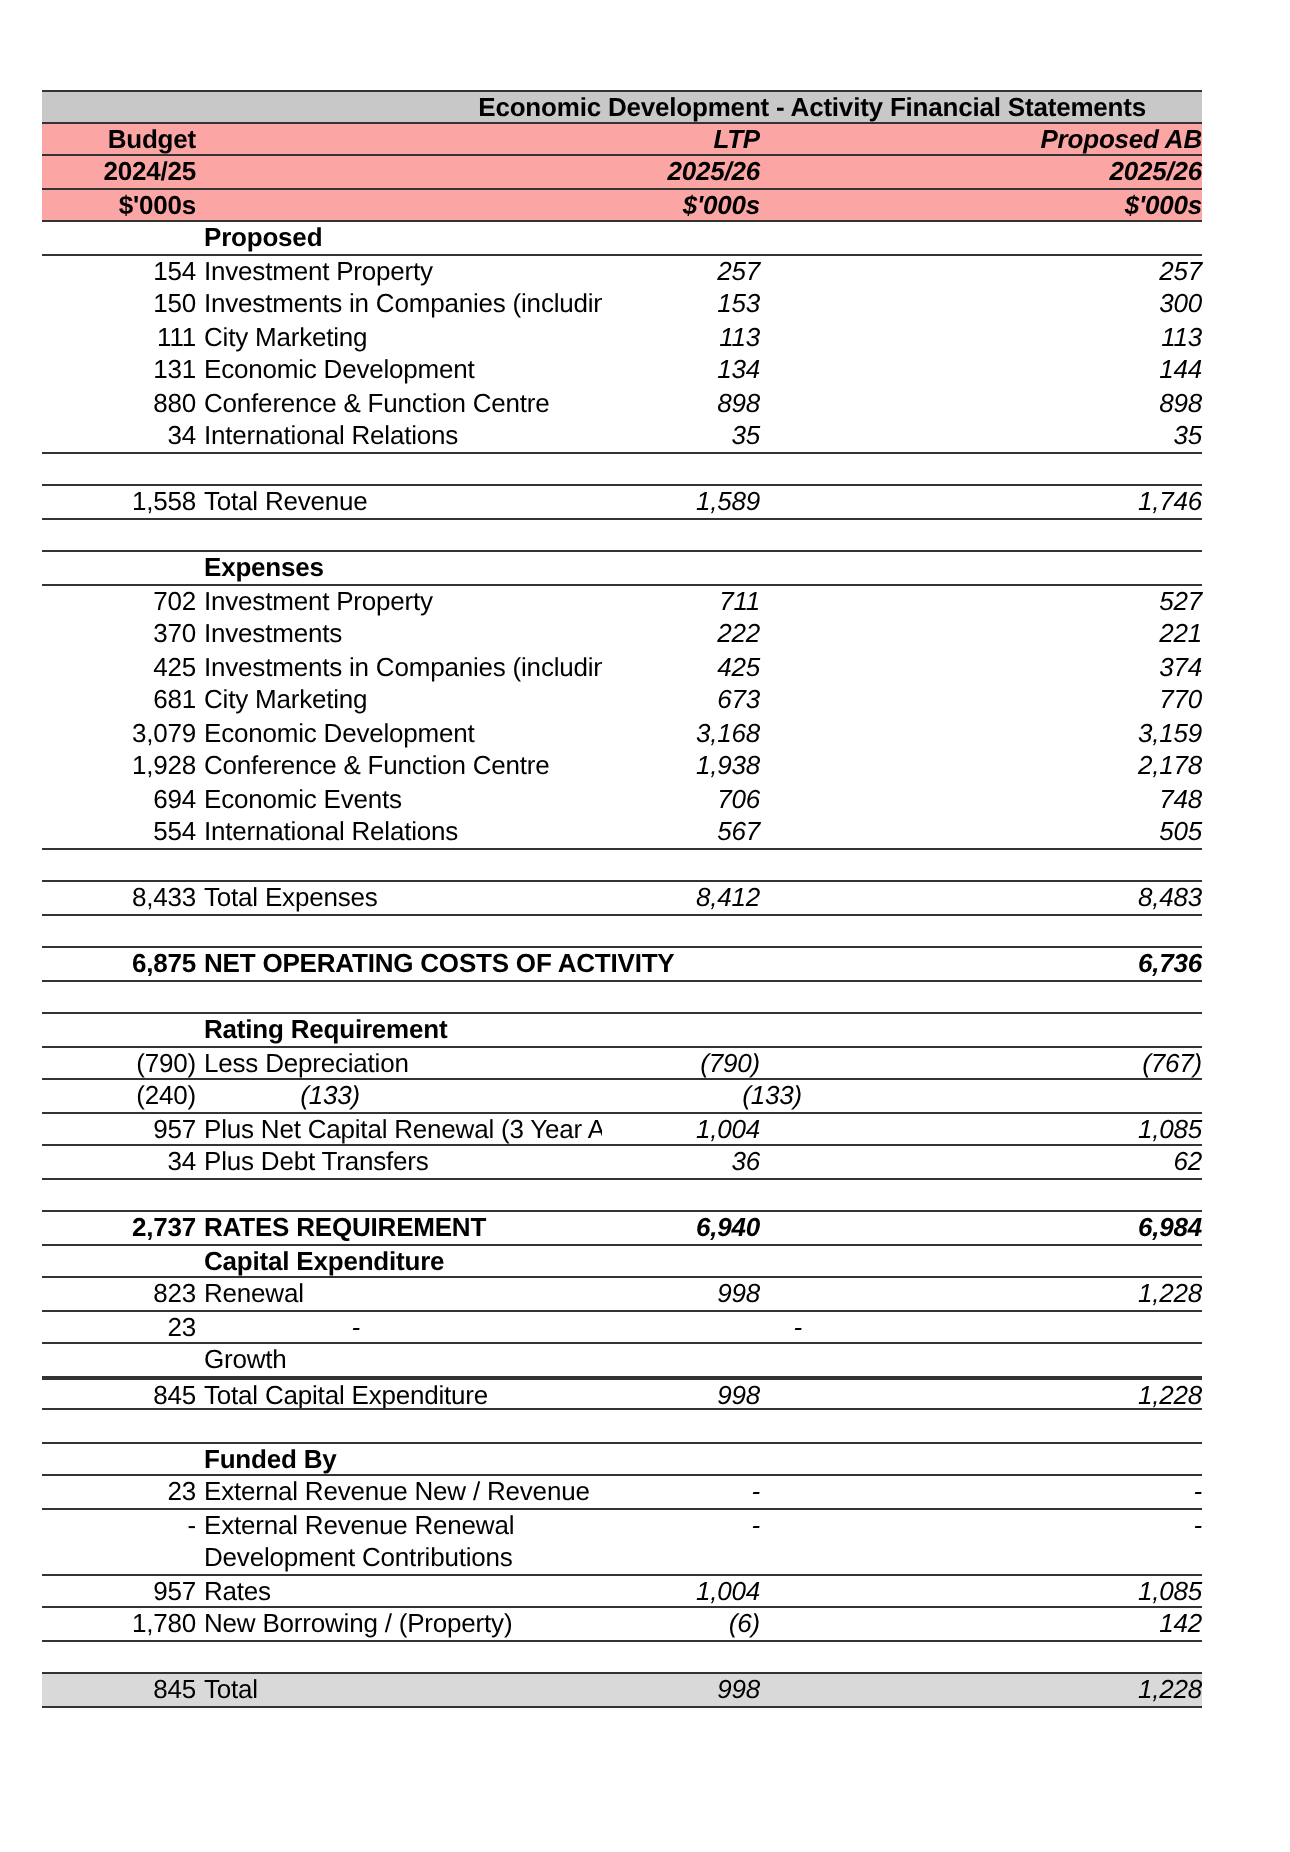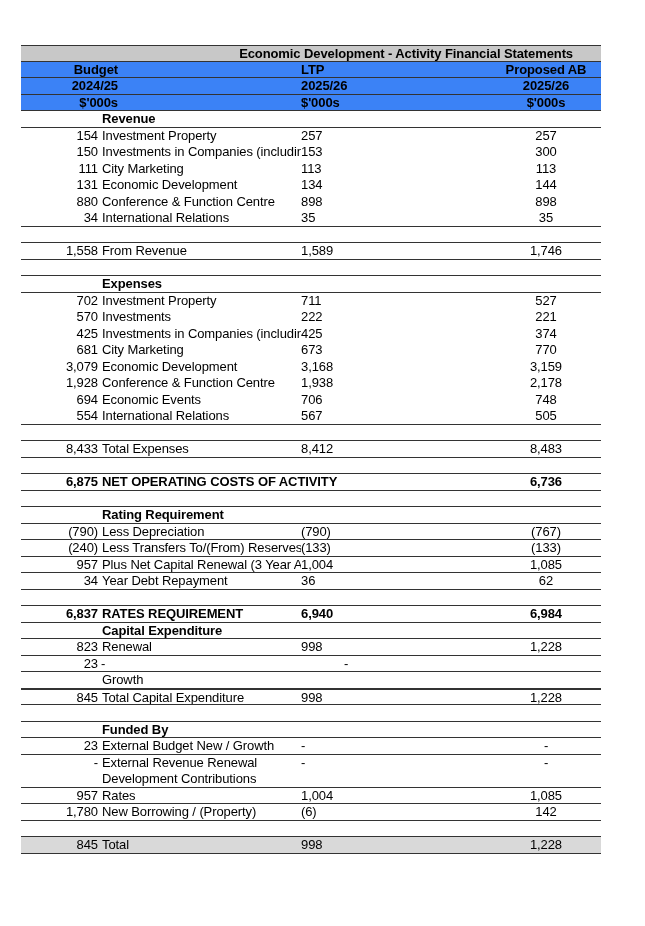--- a/index.html
+++ b/index.html
@@ -2,25 +2,25 @@
 <html><head>
 <meta charset="utf-8">
 <style>
   html, body { margin: 0; padding: 0; background: #ffffff; }
   body { width: 645px; height: 926px; position: relative; overflow: hidden;
          font-family: "DejaVu Sans", sans-serif; color: #000; }
   .sheet { position: absolute; left: 21px; top: 45px; width: 580px; }
   .row { display: flex; height: 16.5px; line-height: 16.5px; font-size: 12.2px; box-sizing: border-box; white-space: nowrap; }
   .c-budget { width: 80px; text-align: right; padding-right: 3px; box-sizing: border-box; }
   .c-desc { flex: 1; text-align: left; padding-left: 1px; overflow: hidden; }
-  .c-ltp { width: 80px; text-align: left; box-sizing: border-box; padding-right: 111px; width: 190px; }
-  .c-prop { width: 110px; text-align: center; }
+  .c-ltp { width: 80px; text-align: right; box-sizing: border-box; padding-right: 111px; width: 190px; font-style: italic; }
+  .c-prop { width: 110px; text-align: right; font-style: italic; }
   .title-row { background: #c8c8c8; font-weight: bold; border-top: 1.5px solid #333; border-bottom: 1.5px solid #333; }
   .title-row .c-title { width: 100%; text-align: right; padding-right: 28px; box-sizing: border-box; }
-  .hdr { background: #3b82f6; font-weight: bold; border-bottom: 1.5px solid #333; padding-left: 20px; }
+  .hdr { background: #fca5a5; font-weight: bold; border-bottom: 1.5px solid #333; }
   .bold { font-weight: bold; }
   .bt { border-top: 1.5px solid #333; }
   .bb { border-bottom: 1.5px solid #333; }
   .grey { background: #d9d9d9; }
   .narrow { font-family: "Liberation Sans", sans-serif; font-size: 13px; letter-spacing: -0.1px; }
 </style>
 </head>
 <body>
 
 <div class="sheet" id="sheet">
@@ -40,21 +40,21 @@
       <span class="c-prop">2025/26</span>
     </div>
     <div class="row narrow hdr">
       <span class="c-budget">$'000s</span>
       <span class="c-desc"></span>
       <span class="c-ltp">$'000s</span>
       <span class="c-prop">$'000s</span>
     </div>
     <div class="row narrow bold bb">
       <span class="c-budget"></span>
-      <span class="c-desc">Revenue</span>
+      <span class="c-desc">Proposed</span>
     </div>
     <div class="row narrow ">
       <span class="c-budget">154</span>
       <span class="c-desc">Investment Property</span>
       <span class="c-ltp">257</span>
       <span class="c-prop">257</span>
     </div>
     <div class="row narrow ">
       <span class="c-budget">150</span>
       <span class="c-desc">Investments in Companies (including Airport)</span>
@@ -81,37 +81,37 @@
     </div>
     <div class="row narrow bb">
       <span class="c-budget">34</span>
       <span class="c-desc">International Relations</span>
       <span class="c-ltp">35</span>
       <span class="c-prop">35</span>
     </div>
     <div class="row bb"></div>
     <div class="row narrow bb">
       <span class="c-budget">1,558</span>
-      <span class="c-desc">From Revenue</span>
+      <span class="c-desc">Total Revenue</span>
       <span class="c-ltp">1,589</span>
       <span class="c-prop">1,746</span>
     </div>
     <div class="row bb"></div>
     <div class="row narrow bold bb">
       <span class="c-budget"></span>
       <span class="c-desc">Expenses</span>
     </div>
     <div class="row narrow ">
       <span class="c-budget">702</span>
       <span class="c-desc">Investment Property</span>
       <span class="c-ltp">711</span>
       <span class="c-prop">527</span>
     </div>
     <div class="row narrow ">
-      <span class="c-budget">570</span>
+      <span class="c-budget">370</span>
       <span class="c-desc">Investments</span>
       <span class="c-ltp">222</span>
       <span class="c-prop">221</span>
     </div>
     <div class="row narrow ">
       <span class="c-budget">425</span>
       <span class="c-desc">Investments in Companies (including Airport)</span>
       <span class="c-ltp">425</span>
       <span class="c-prop">374</span>
     </div>
@@ -164,39 +164,38 @@
       <span class="c-desc">Rating Requirement</span>
     </div>
     <div class="row narrow bb">
       <span class="c-budget">(790)</span>
       <span class="c-desc">Less Depreciation</span>
       <span class="c-ltp">(790)</span>
       <span class="c-prop">(767)</span>
     </div>
     <div class="row narrow bb">
       <span class="c-budget">(240)</span>
-      <span class="c-desc">Less Transfers To/(From) Reserves</span>
       <span class="c-ltp">(133)</span>
       <span class="c-prop">(133)</span>
     </div>
     <div class="row narrow bb">
       <span class="c-budget">957</span>
       <span class="c-desc">Plus Net Capital Renewal (3 Year Average)</span>
       <span class="c-ltp">1,004</span>
       <span class="c-prop">1,085</span>
     </div>
     <div class="row narrow bb">
       <span class="c-budget">34</span>
-      <span class="c-desc">Year Debt Repayment</span>
+      <span class="c-desc">Plus Debt Transfers</span>
       <span class="c-ltp">36</span>
       <span class="c-prop">62</span>
     </div>
     <div class="row bb"></div>
     <div class="row narrow bb bold">
-      <span class="c-budget">6,837</span>
+      <span class="c-budget">2,737</span>
       <span class="c-desc">RATES REQUIREMENT</span>
       <span class="c-ltp">6,940</span>
       <span class="c-prop">6,984</span>
     </div>
     <div class="row narrow bold bb">
       <span class="c-budget"></span>
       <span class="c-desc">Capital Expenditure</span>
     </div>
     <div class="row narrow bb">
       <span class="c-budget">823</span>
@@ -221,21 +220,21 @@
       <span class="c-ltp">998</span>
       <span class="c-prop">1,228</span>
     </div>
     <div class="row bb"></div>
     <div class="row narrow bold bb">
       <span class="c-budget"></span>
       <span class="c-desc">Funded By</span>
     </div>
     <div class="row narrow bb">
       <span class="c-budget">23</span>
-      <span class="c-desc">External Budget New / Growth</span>
+      <span class="c-desc">External Revenue New / Revenue</span>
       <span class="c-ltp">-</span>
       <span class="c-prop">-</span>
     </div>
     <div class="row narrow ">
       <span class="c-budget">-</span>
       <span class="c-desc">External Revenue Renewal</span>
       <span class="c-ltp">-</span>
       <span class="c-prop">-</span>
     </div>
     <div class="row narrow bb">

